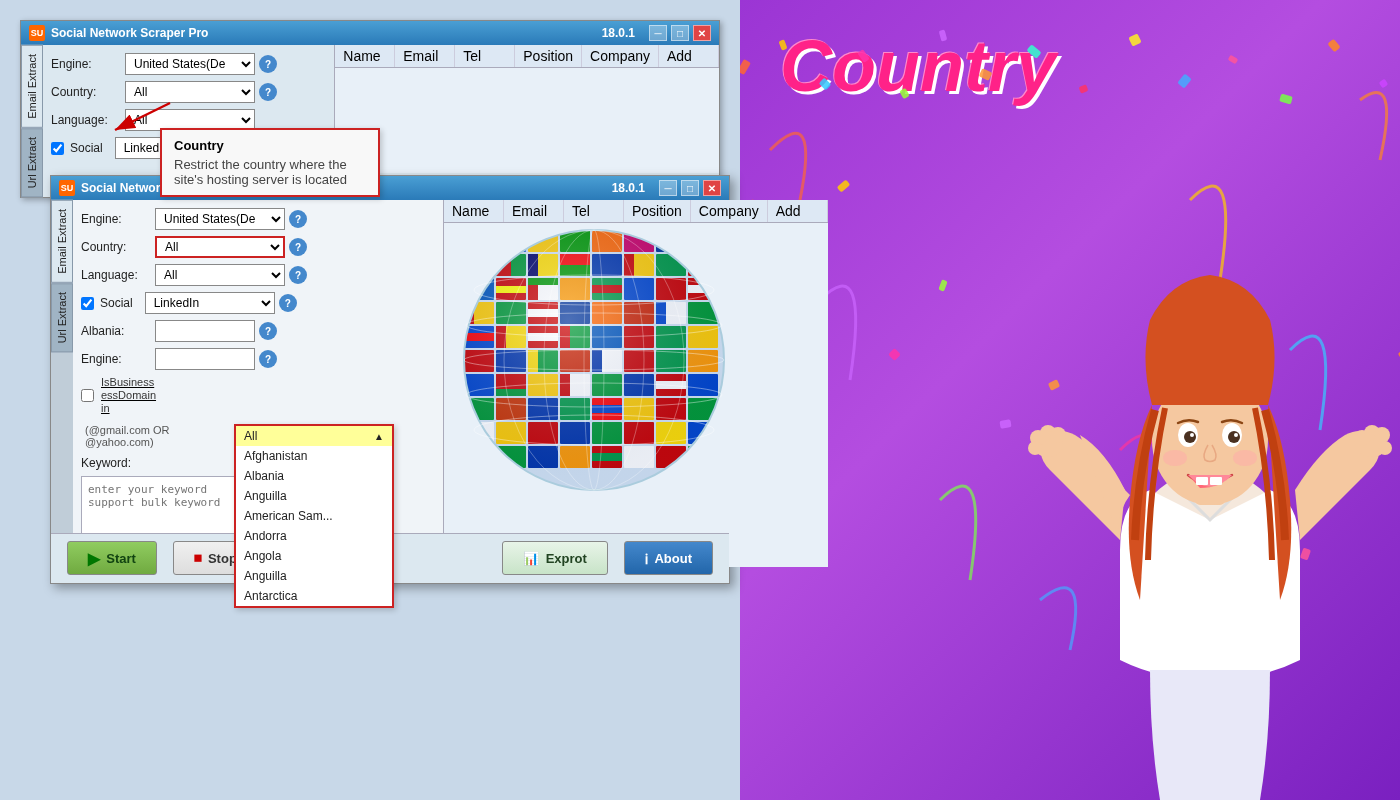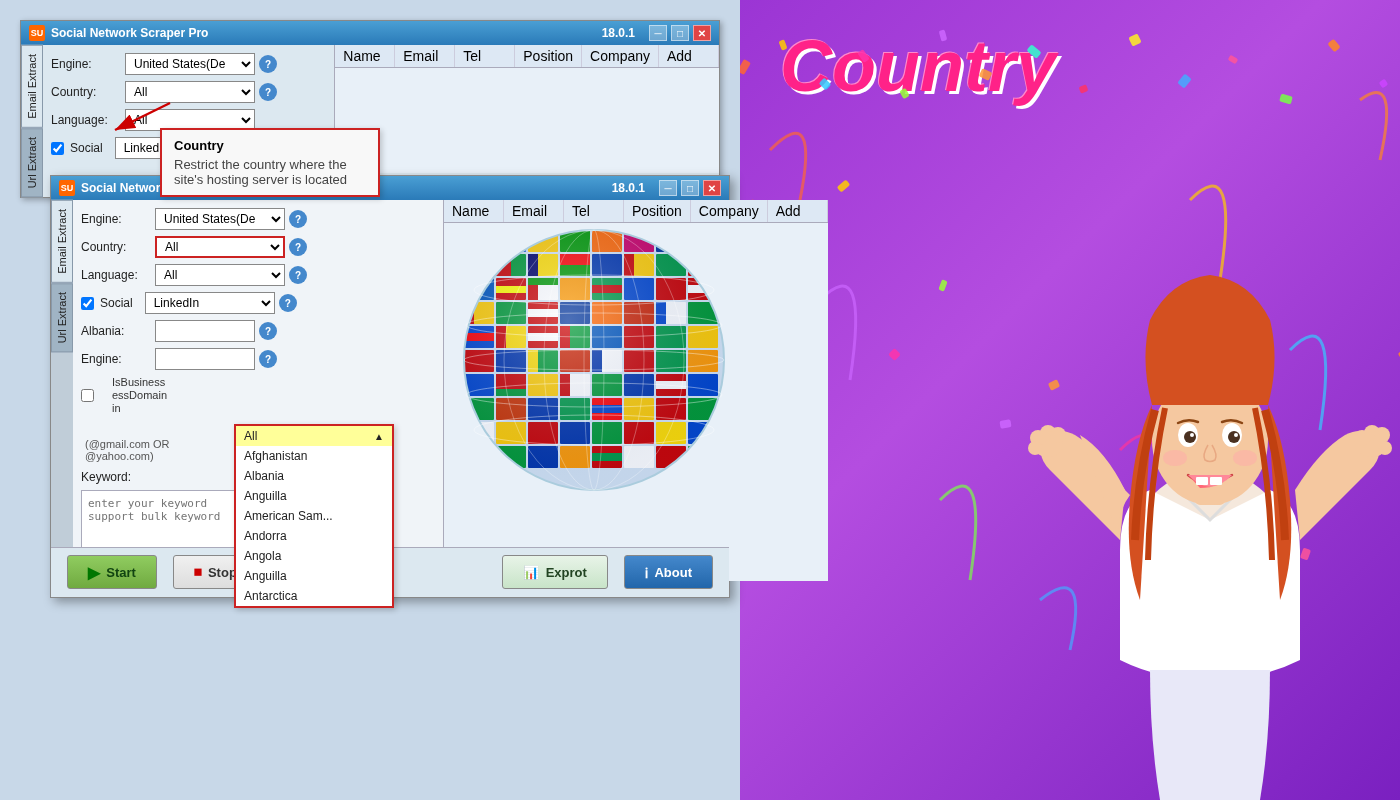--- a/index.html
+++ b/index.html
@@ -388,23 +388,24 @@
 
     .results-table-header {
       display: flex;
       background: #dde8f4;
       border-bottom: 1px solid #aab;
     }
 
     .checkbox-row {
       display: flex;
       align-items: center;
-      gap: 16px;
-      margin-bottom: 20px;
+      gap: 5px;
+      margin-bottom: 6px;
       font-size: 12px;
+      text-decoration: underline;
     }
 
     .isBusiness-label {
       font-size: 11px;
       color: #333;
       line-height: 1.2;
     }
 
     .email-filter-text {
       font-size: 11px;

